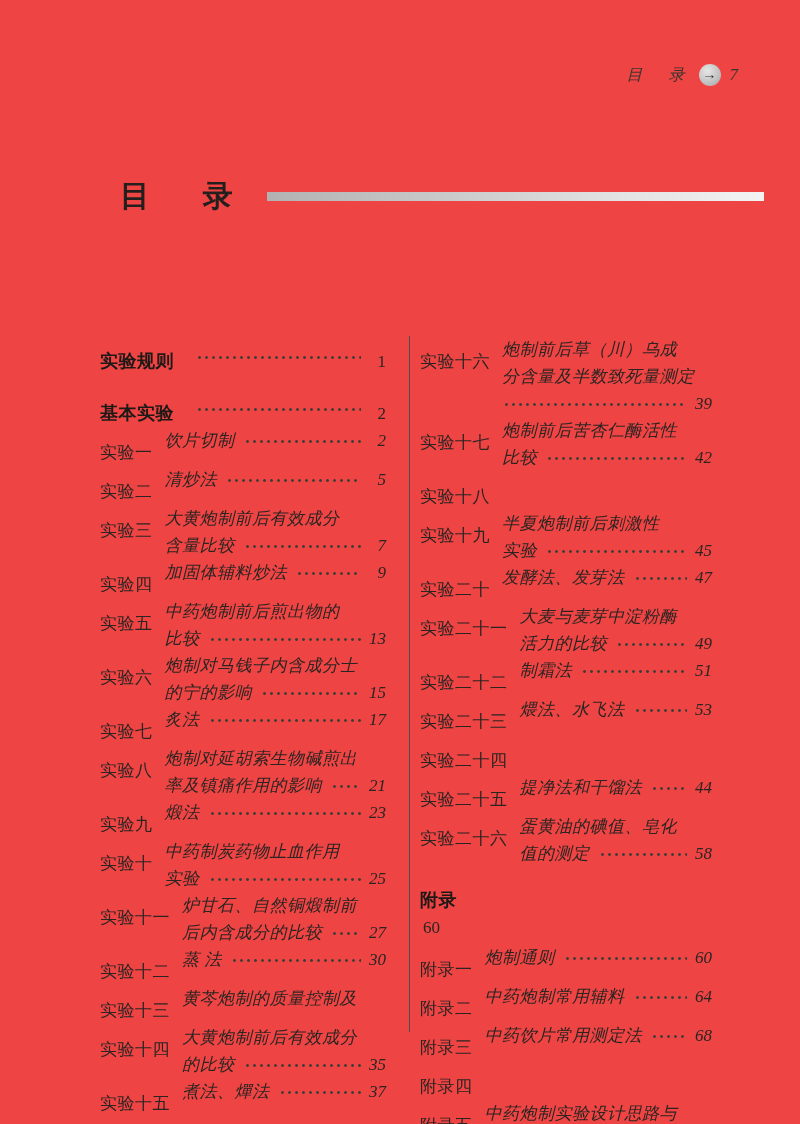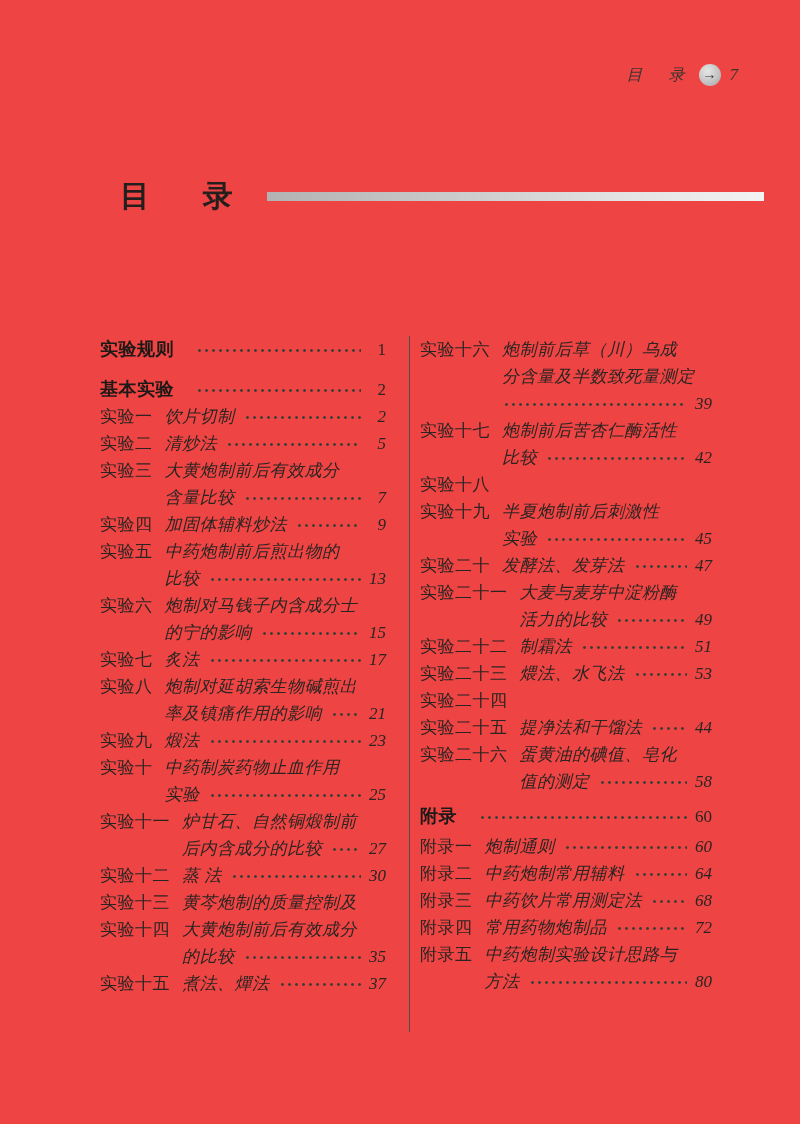--- a/index.html
+++ b/index.html
@@ -84,24 +84,24 @@
   .toc-col-right { width: 292px; padding-left: 10px; }
 
   .toc-row-section {
     display: flex; align-items: baseline;
     font-family: "Liberation Sans", "DejaVu Sans", sans-serif;
     font-weight: bold;
     font-size: 18px;
     color: #1c1916;
   }
   .toc-col-left  .toc-row-section.first { margin-bottom: 13px; }
-  .toc-col-right .toc-row-section { margin-top: 8px; margin-bottom: 3px; }
+  .toc-col-right .toc-row-section { margin-top: 8px; margin-bottom: 3px; flex-direction: column; }
 
   .toc-entry { display: flex; align-items: flex-start; }
-  .entry-label { flex: 0 0 auto; margin-right: 12px; white-space: nowrap; }
+  .entry-label { flex: 0 0 auto; margin-right: 12px; white-space: nowrap; margin-top: 12px; }
   .entry-body { flex: 1 1 auto; min-width: 0; }
   .entry-line { display: flex; align-items: baseline; font-style: italic; }
   .entry-text { white-space: nowrap; }
 
   .dot-leader {
     flex: 1 1 auto;
     align-self: stretch;
     margin: 0 5px 0 8px;
     min-width: 10px;
     background-image: radial-gradient(circle, #433d38 1.3px, rgba(0,0,0,0) 1.5px);
@@ -468,27 +468,20 @@
           <div class="entry-body">
             <div class="entry-line">
               <span class="entry-text">中药饮片常用测定法</span>
               <span class="dot-leader"></span>
               <span class="entry-page">68</span>
             </div>
           </div>
         </div>
         <div class="toc-entry">
           <span class="entry-label">附录四</span>
-          <div class="entry-body">
-            <div class="entry-line">
-              <span class="entry-text">常用药物炮制品</span>
-              <span class="dot-leader"></span>
-              <span class="entry-page">72</span>
-            </div>
-          </div>
         </div>
         <div class="toc-entry">
           <span class="entry-label">附录五</span>
           <div class="entry-body">
             <div class="entry-line">
               <span class="entry-text">中药炮制实验设计思路与</span>
             </div>
             <div class="entry-line">
               <span class="entry-text">方法</span>
               <span class="dot-leader"></span>

